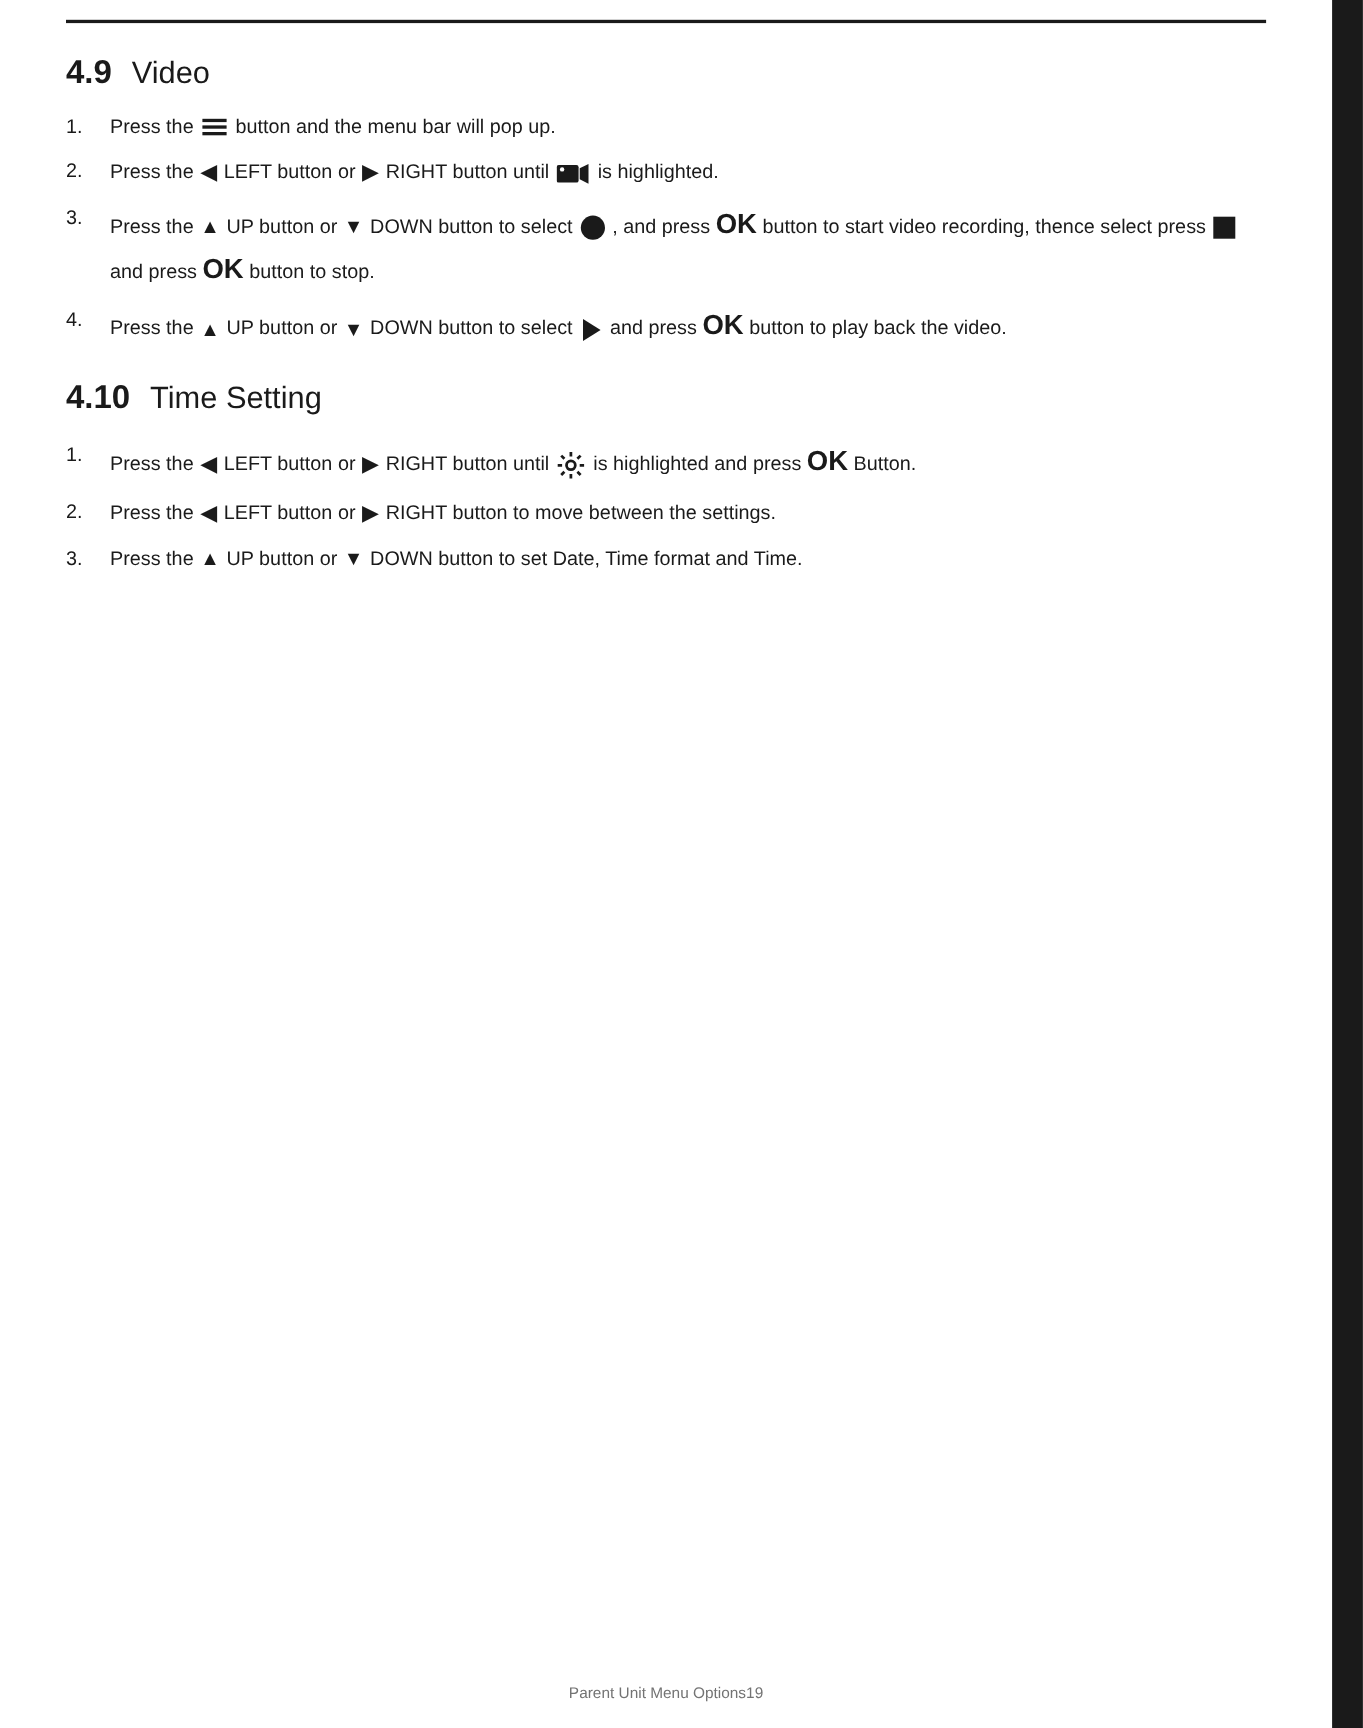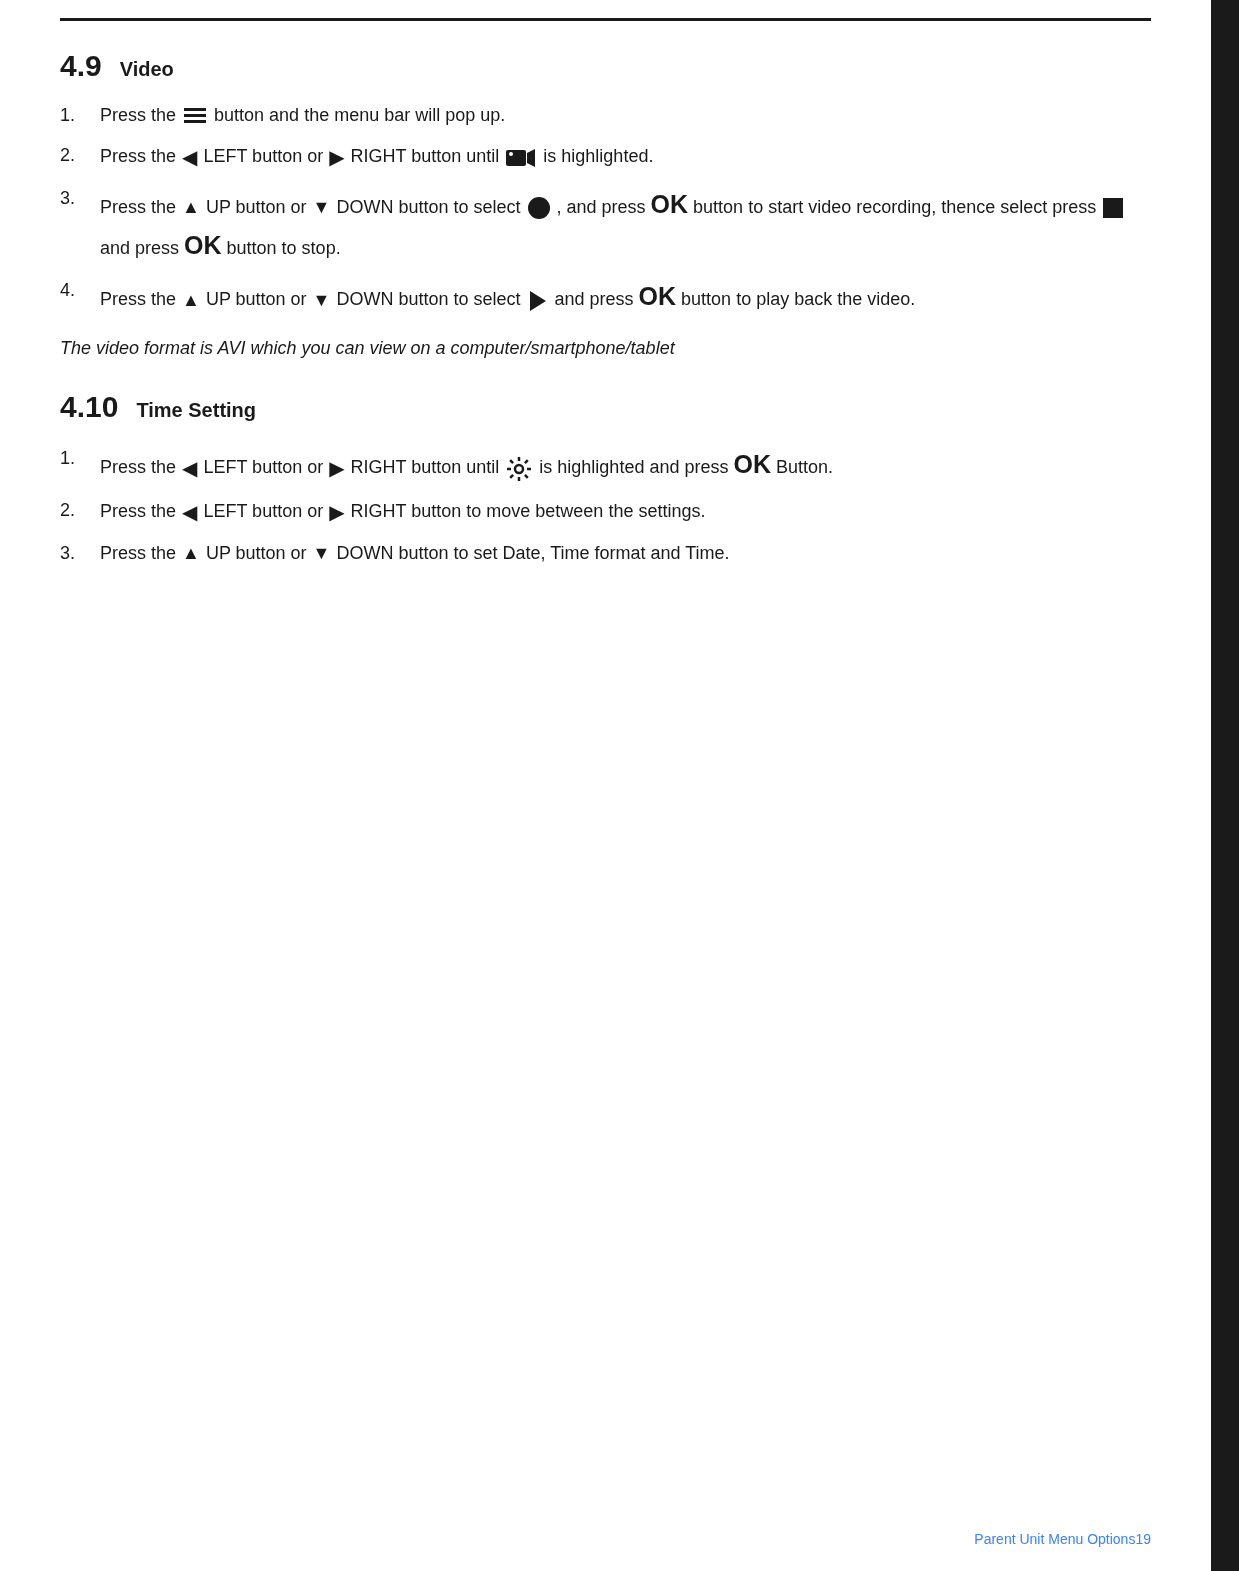--- a/index.html
+++ b/index.html
@@ -51,22 +51,22 @@
       align-items: baseline;
       gap: 18px;
     }
 
     .section-number {
       font-size: 30px;
       font-weight: bold;
     }
 
     .section-heading {
-      font-size: 20px;
-      font-weight: bold;
+      font-size: 28px;
+      font-weight: normal;
       text-align: right;
     }
 
     .intro-text {
       font-size: 18px;
       line-height: 1.6;
       margin-bottom: 22px;
     }
 
     .numbered-list {
@@ -204,24 +204,24 @@
       margin-bottom: 28px;
       line-height: 1.5;
     }
 
     .footer {
       position: absolute;
       bottom: 24px;
       left: 60px;
       right: 60px;
       display: flex;
-      justify-content: flex-end;
+      justify-content: center;
       align-items: center;
       font-size: 14px;
-      color: #3b82f6;
+      color: #737373;
     }
 
     .section-divider {
       margin: 28px 0 20px 0;
     }
   </style>
 </head>
 <body>
 
 <div class="page-container">
@@ -297,21 +297,20 @@
             <svg width="20" height="22" viewBox="0 0 20 22" style="vertical-align:middle;">
               <polygon points="2,1 18,11 2,21" fill="#1a1a1a"></polygon>
             </svg>
           </span>
           and press <span class="bold-ok">OK</span>
           button to play back the video.
         </span>
       </li>
     </ol>
 
-    <div class="note-text">The video format is AVI which you can view on a computer/smartphone/tablet</div>
 
     <div class="section-divider">
       <div class="section-title">
         <span class="section-number">4.10</span>
         <span class="section-heading">Time Setting</span>
       </div>
     </div>
 
     <ol class="numbered-list">
 

